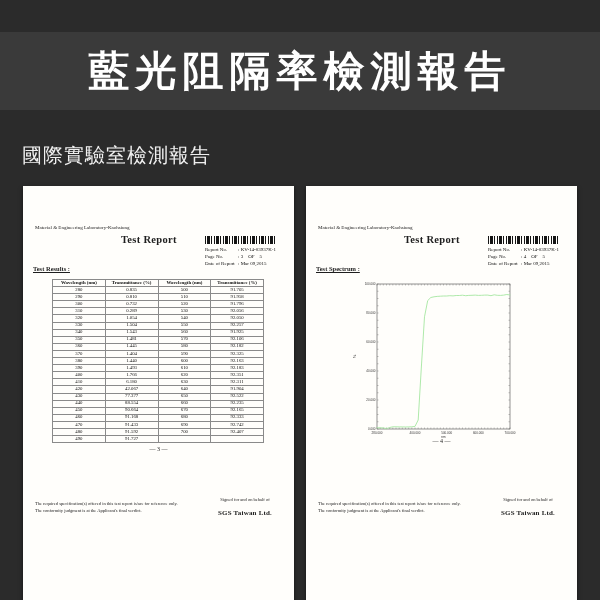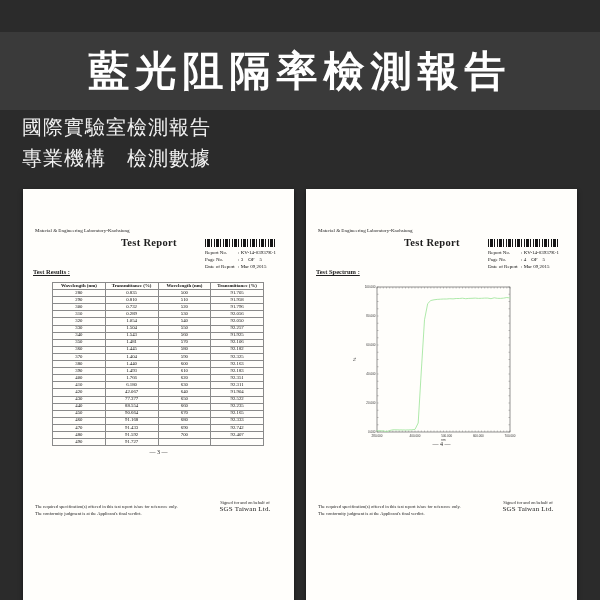--- a/index.html
+++ b/index.html
@@ -13,21 +13,21 @@
   .banner{
     height:78px;background:#3a3a3a;
     display:flex;align-items:center;justify-content:center;margin-top:32px;
   }
   .banner-title{
     color:#ffffff;font-size:41px;font-weight:bold;letter-spacing:6px;margin:0;
     white-space:nowrap;
   }
   
   .subtitle{
-    padding:2px 0 0 22px;color:#f0f0f0;font-size:20px;line-height:31px;
+    padding:30px 0 0 22px;color:#f0f0f0;font-size:20px;line-height:31px;
     letter-spacing:1px;
   }
   
   .docs{display:flex;justify-content:center;gap:12px;margin-top:15px;}
   .doc{
     position:relative;width:271px;height:487px;background:#fffefb;
     box-shadow:0 2px 4px rgba(0,0,0,.55);
     color:#1e1e1e;font-family:"Liberation Serif",serif;
   }
   .lab-name{position:absolute;left:12px;top:39px;font-size:5px;color:#222;}
@@ -48,32 +48,31 @@
   .result-table th,.result-table td{
     border:0.5px solid #8a8a8a;text-align:center;padding:0;line-height:1;
   }
   .result-table tr{height:7.1px;}
   .result-table th{font-weight:bold;font-size:4.9px;}
   .page-footer{position:absolute;left:0;width:100%;text-align:center;font-size:6px;color:#222;}
   .pf-left{top:260px;} .pf-right{top:252px;}
   .spectrum{position:absolute;left:46px;top:90px;}
   .disclaimer{position:absolute;left:12px;top:315px;width:155px;font-size:4.5px;line-height:6.5px;color:#222;}
   .signed{position:absolute;left:186px;top:311px;width:72px;text-align:center;font-size:4.5px;color:#222;}
-  .company{font-size:7px;margin-top:0;letter-spacing:.2px;}
+  .company{font-size:7px;margin-top:7px;letter-spacing:.2px;font-weight:bold;}
 </style>
 </head>
 <body>
 
 <div class="banner">
   <h1 class="banner-title">藍光阻隔率檢測報告</h1>
 </div>
 
 <div class="subtitle">
   <div>國際實驗室檢測報告</div>
-  <div>專業機構　檢測數據</div>
 </div>
 
 <div class="docs">
 
   <div class="doc">
     <div class="lab-name">Material &amp; Engineering Laboratory-Kaohsiung</div>
     <div class="report-title">Test Report</div>
     <div class="barcode"></div>
     <div class="rinfo">
       <div class="rline"><span>Report No.</span><span>: KV-14-03937K-1</span></div>

